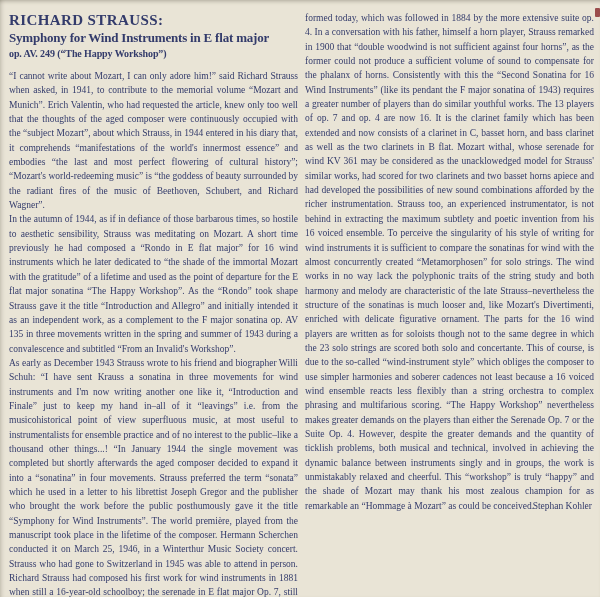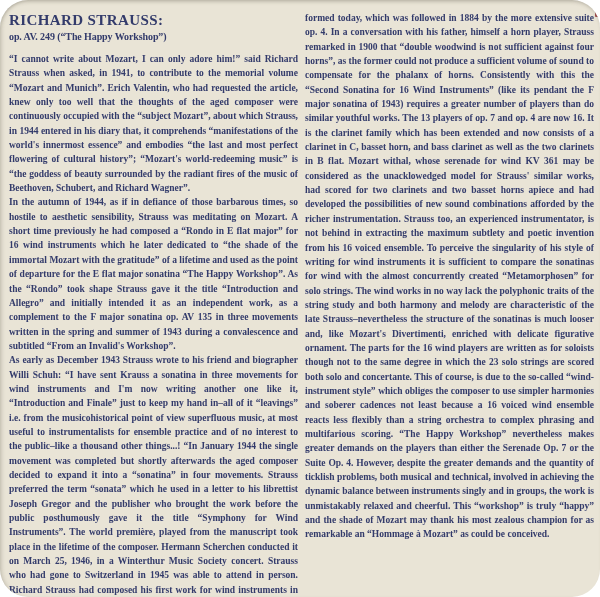--- a/index.html
+++ b/index.html
@@ -6,21 +6,20 @@
   .page {
     position: relative;
     width: 600px;
     height: 597px;
     background: var(--paper, #e9e4d6);
     color: var(--ink, #333b6b);
     font-family: "Liberation Serif", serif;
     overflow: hidden;
     box-shadow: inset 0 4px 4px -3px rgba(60,55,40,.35),
                 inset 4px 0 4px -3px rgba(60,55,40,.25);
-    border-radius: 28px;
   }
   .content {
     display: flex;
     gap: 7px;
     padding: 11px 6px 0 9px;
   }
   .col { width: 289px; }
   .header { margin-bottom: 9px; }
   .title {
     font-size: 15px;
@@ -41,21 +40,20 @@
     letter-spacing: -0.1px;
     line-height: 12px;
     margin-top: 2px;
   }
   p.body {
     margin: 0;
     font-size: 9.5px;
     line-height: 14.35px;
     text-align: justify;
     letter-spacing: 0;
-    font-weight: bold;
   }
   .author {
     font-size: 9.5px;
     line-height: 14.35px;
     text-align: right;
     margin-top: -14.35px;
     padding-right: 2px;
     font-weight: normal;
   }
   .artifact-red {
@@ -72,25 +70,27 @@
 </head>
 <body>
 
 <div class="page">
   <span class="artifact-red"></span>
   <div class="content">
 
     <div class="col">
       <div class="header">
         <div class="title">RICHARD STRAUSS:</div>
+        <div class="subtitle">Symphony for Wind Instruments in E flat major</div>
         <div class="opus">op. AV. 249 (“The Happy Workshop”)</div>
       </div>
       <p class="body">“I cannot write about Mozart, I can only adore him!” said Richard Strauss when asked, in 1941, to contribute to the memorial volume “Mozart and Munich”. Erich Valentin, who had requested the article, knew only too well that the thoughts of the aged composer were continuously occupied with the “subject Mozart”, about which Strauss, in 1944 entered in his diary that, it comprehends “manifestations of the world's innermost essence” and embodies “the last and most perfect flowering of cultural history”; “Mozart's world-redeeming music” is “the goddess of beauty surrounded by the radiant fires of the music of Beethoven, Schubert, and Richard Wagner”.</p>
       <p class="body">In the autumn of 1944, as if in defiance of those barbarous times, so hostile to aesthetic sensibility, Strauss was meditating on Mozart. A short time previously he had composed a “Rondo in E flat major” for 16 wind instruments which he later dedicated to “the shade of the immortal Mozart with the gratitude” of a lifetime and used as the point of departure for the E flat major sonatina “The Happy Workshop”. As the “Rondo” took shape Strauss gave it the title “Introduction and Allegro” and initially intended it as an independent work, as a complement to the F major sonatina op. AV 135 in three movements written in the spring and summer of 1943 during a convalescence and subtitled “From an Invalid's Workshop”.</p>
       <p class="body">As early as December 1943 Strauss wrote to his friend and biographer Willi Schuh: “I have sent Krauss a sonatina in three movements for wind instruments and I'm now writing another one like it, “Introduction and Finale” just to keep my hand in–all of it “leavings” i.e. from the musicohistorical point of view superfluous music, at most useful to instrumentalists for ensemble practice and of no interest to the public–like a thousand other things...! “In January 1944 the single movement was completed but shortly afterwards the aged composer decided to expand it into a “sonatina” in four movements. Strauss preferred the term “sonata” which he used in a letter to his librettist Joseph Gregor and the publisher who brought the work before the public posthumously gave it the title “Symphony for Wind Instruments”. The world première, played from the manuscript took place in the lifetime of the composer. Hermann Scherchen conducted it on March 25, 1946, in a Winterthur Music Society concert. Strauss who had gone to Switzerland in 1945 was able to attend in person. Richard Strauss had composed his first work for wind instruments in 1881 when still a 16-year-old schoolboy; the serenade in E flat major Op. 7, still frequently per-</p>
     </div>
 
     <div class="col">
       <p class="body">formed today, which was followed in 1884 by the more extensive suite op. 4. In a conversation with his father, himself a horn player, Strauss remarked in 1900 that “double woodwind is not sufficient against four horns”, as the former could not produce a sufficient volume of sound to compensate for the phalanx of horns. Consistently with this the “Second Sonatina for 16 Wind Instruments” (like its pendant the F major sonatina of 1943) requires a greater number of players than do similar youthful works. The 13 players of op. 7 and op. 4 are now 16. It is the clarinet family which has been extended and now consists of a clarinet in C, basset horn, and bass clarinet as well as the two clarinets in B flat. Mozart withal, whose serenade for wind KV 361 may be considered as the unacklowedged model for Strauss' similar works, had scored for two clarinets and two basset horns apiece and had developed the possibilities of new sound combinations afforded by the richer instrumentation. Strauss too, an experienced instrumentator, is not behind in extracting the maximum subtlety and poetic invention from his 16 voiced ensemble. To perceive the singularity of his style of writing for wind instruments it is sufficient to compare the sonatinas for wind with the almost concurrently created “Metamorphosen” for solo strings. The wind works in no way lack the polyphonic traits of the string study and both harmony and melody are characteristic of the late Strauss–nevertheless the structure of the sonatinas is much looser and, like Mozart's Divertimenti, enriched with delicate figurative ornament. The parts for the 16 wind players are written as for soloists though not to the same degree in which the 23 solo strings are scored both solo and concertante. This of course, is due to the so-called “wind-instrument style” which obliges the composer to use simpler harmonies and soberer cadences not least because a 16 voiced wind ensemble reacts less flexibly than a string orchestra to complex phrasing and multifarious scoring. “The Happy Workshop” nevertheless makes greater demands on the players than either the Serenade Op. 7 or the Suite Op. 4. However, despite the greater demands and the quantity of ticklish problems, both musical and technical, involved in achieving the dynamic balance between instruments singly and in groups, the work is unmistakably relaxed and cheerful. This “workshop” is truly “happy” and the shade of Mozart may thank his most zealous champion for as remarkable an “Hommage à Mozart” as could be conceived.</p>
+      <div class="author">Stephan Kohler</div>
     </div>
 
   </div>
 </div>
 
 </body></html>

